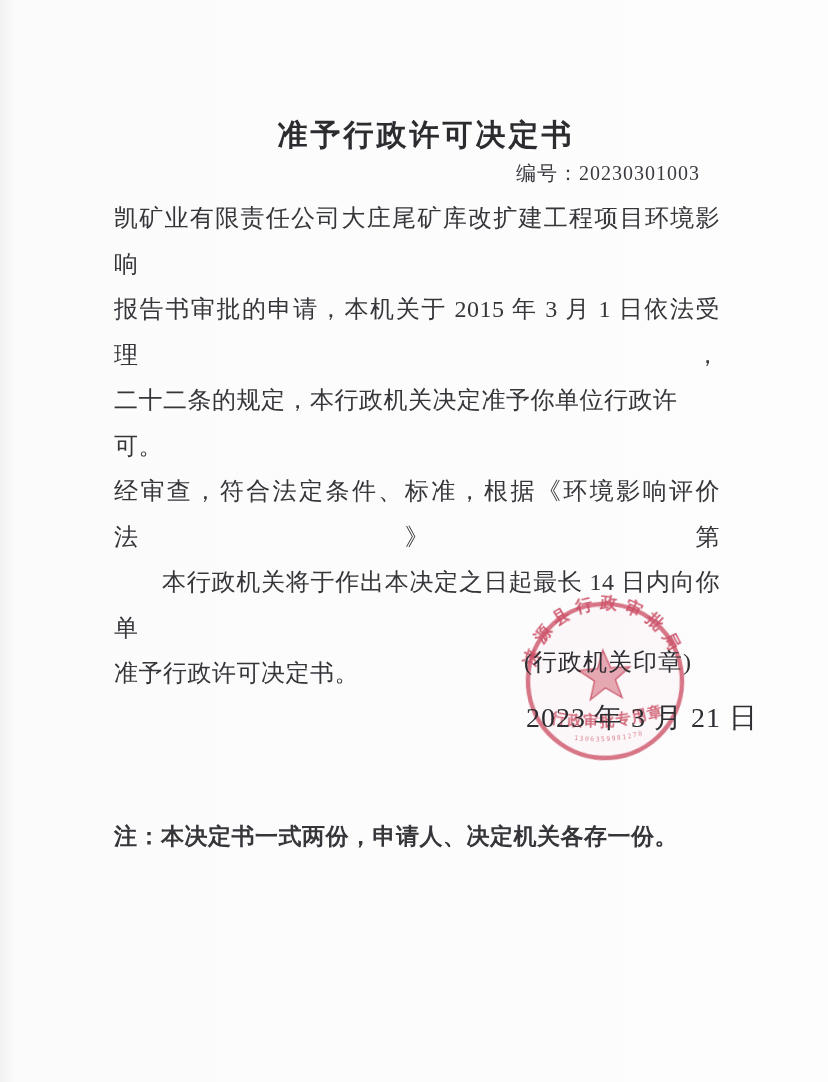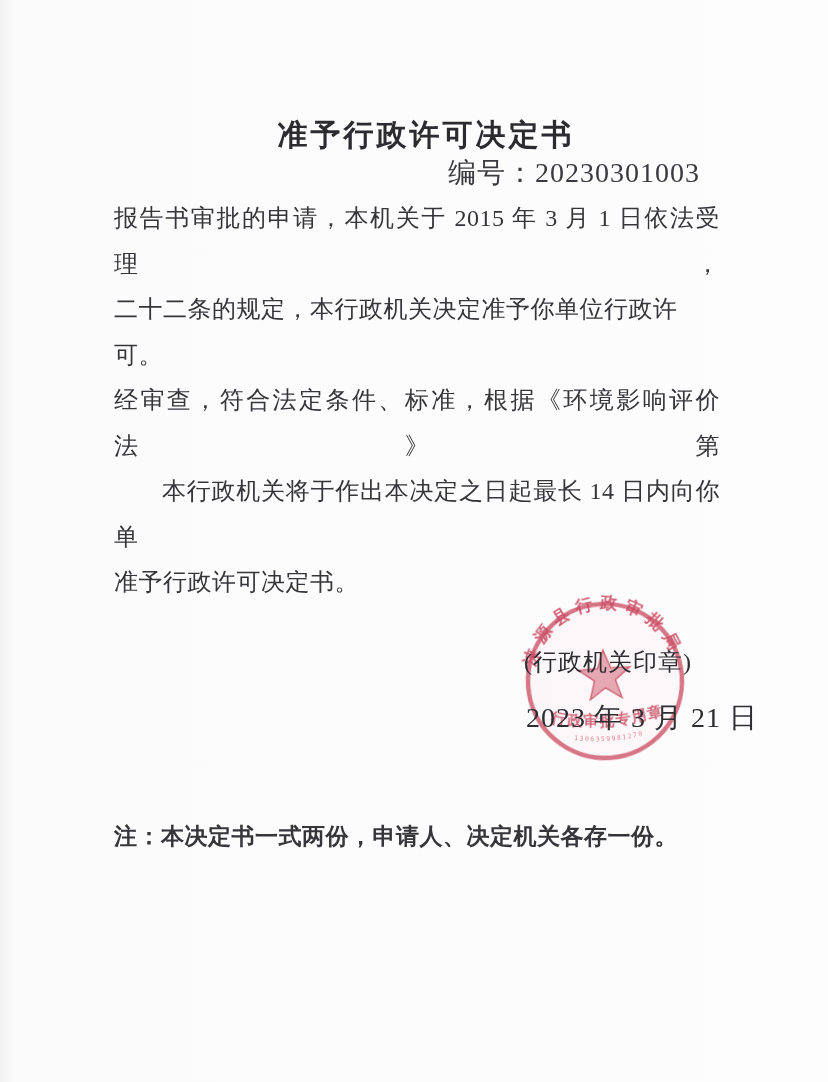--- a/index.html
+++ b/index.html
@@ -10,22 +10,22 @@
     overflow:hidden;
     font-family:"Liberation Serif","DejaVu Serif",serif;
   }
   .doc-title{
     position:absolute;top:103px;left:0;width:100%;
     margin:12px;text-align:center;
     font-family:"Liberation Sans","DejaVu Sans",sans-serif;
     font-size:30px;font-weight:700;letter-spacing:3px;color:#2b2b30;
   }
   .serial{
-    position:absolute;top:154px;right:128px;
-    font-size:28px;color:#3a3a40;letter-spacing:1px;
+    position:absolute;top:160px;right:128px;
+    font-size:20px;color:#3a3a40;letter-spacing:1px;
   }
   .body-block{
     position:absolute;top:196px;left:114px;width:606px;
     color:#35353a;
   }
   .line{
     font-size:24px;line-height:45.5px;letter-spacing:0.5px;
     white-space:normal;
   }
   .line.justify{text-align:justify;text-align-last:justify;}
@@ -53,20 +53,21 @@
 <body>
 
 <div class="page">
 
   <h1 class="doc-title">准予行政许可决定书</h1>
 
   <div class="serial">编号：20230301003</div>
 
   <div class="body-block">
     <div id="body-lines">
+        <div class="line justify">凯矿业有限责任公司大庄尾矿库改扩建工程项目环境影响</div>
         <div class="line justify">报告书审批的申请，本机关于 2015 年 3 月 1 日依法受理，</div>
         <div class="line">二十二条的规定，本行政机关决定准予你单位行政许可。</div>
         <div class="line justify">经审查，符合法定条件、标准，根据《环境影响评价法》第</div>
         <div class="line indent justify">本行政机关将于作出本决定之日起最长 14 日内向你单</div>
         <div class="line">准予行政许可决定书。</div>
       </div>
   </div>
 
   <svg class="seal" viewBox="0 0 172 172">
     <defs>

